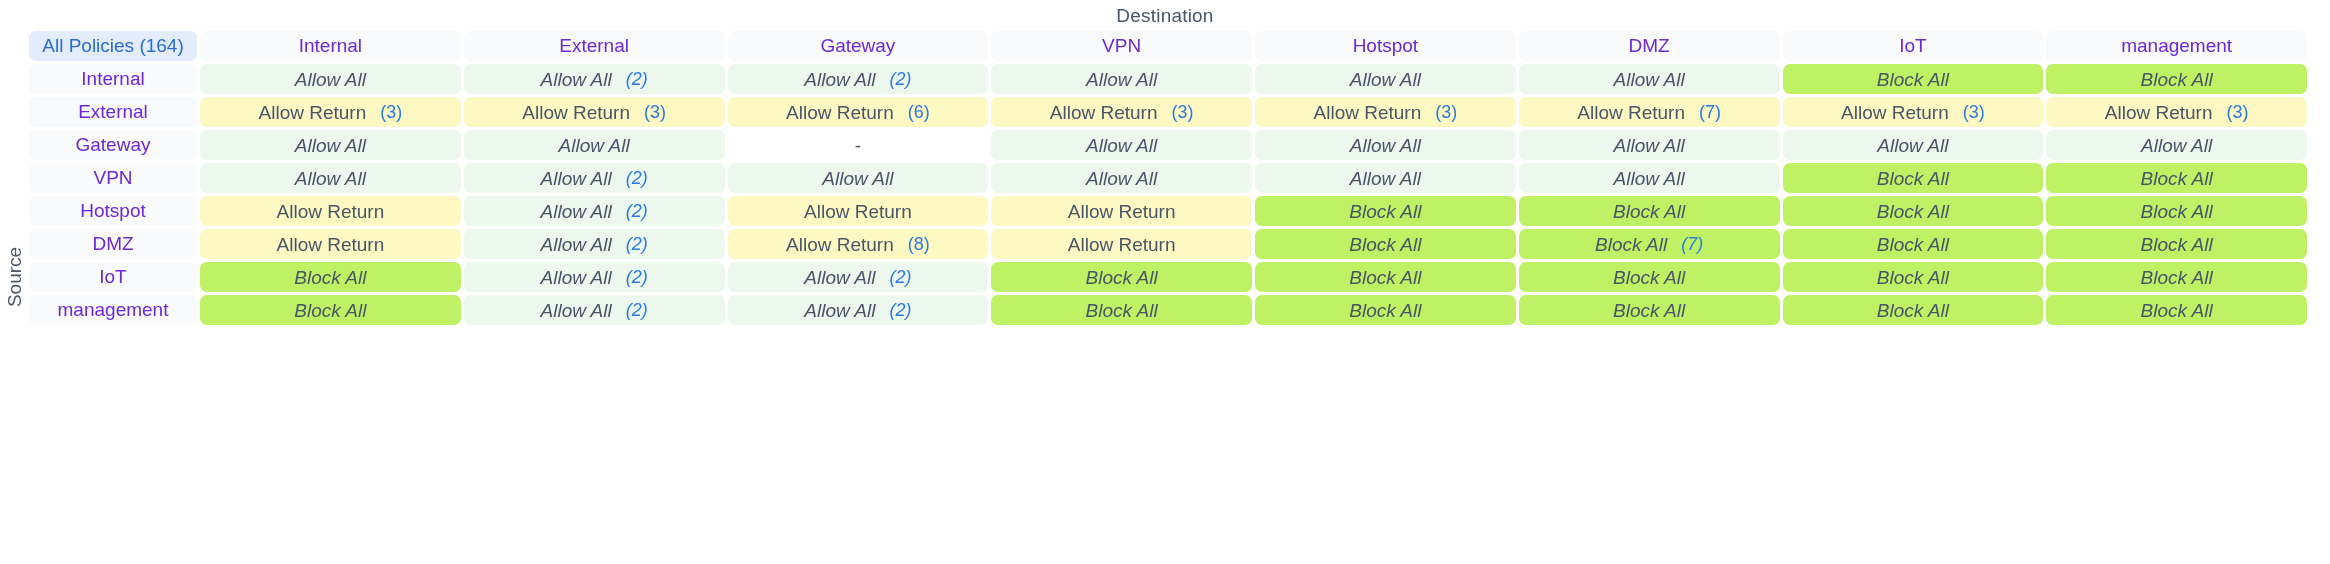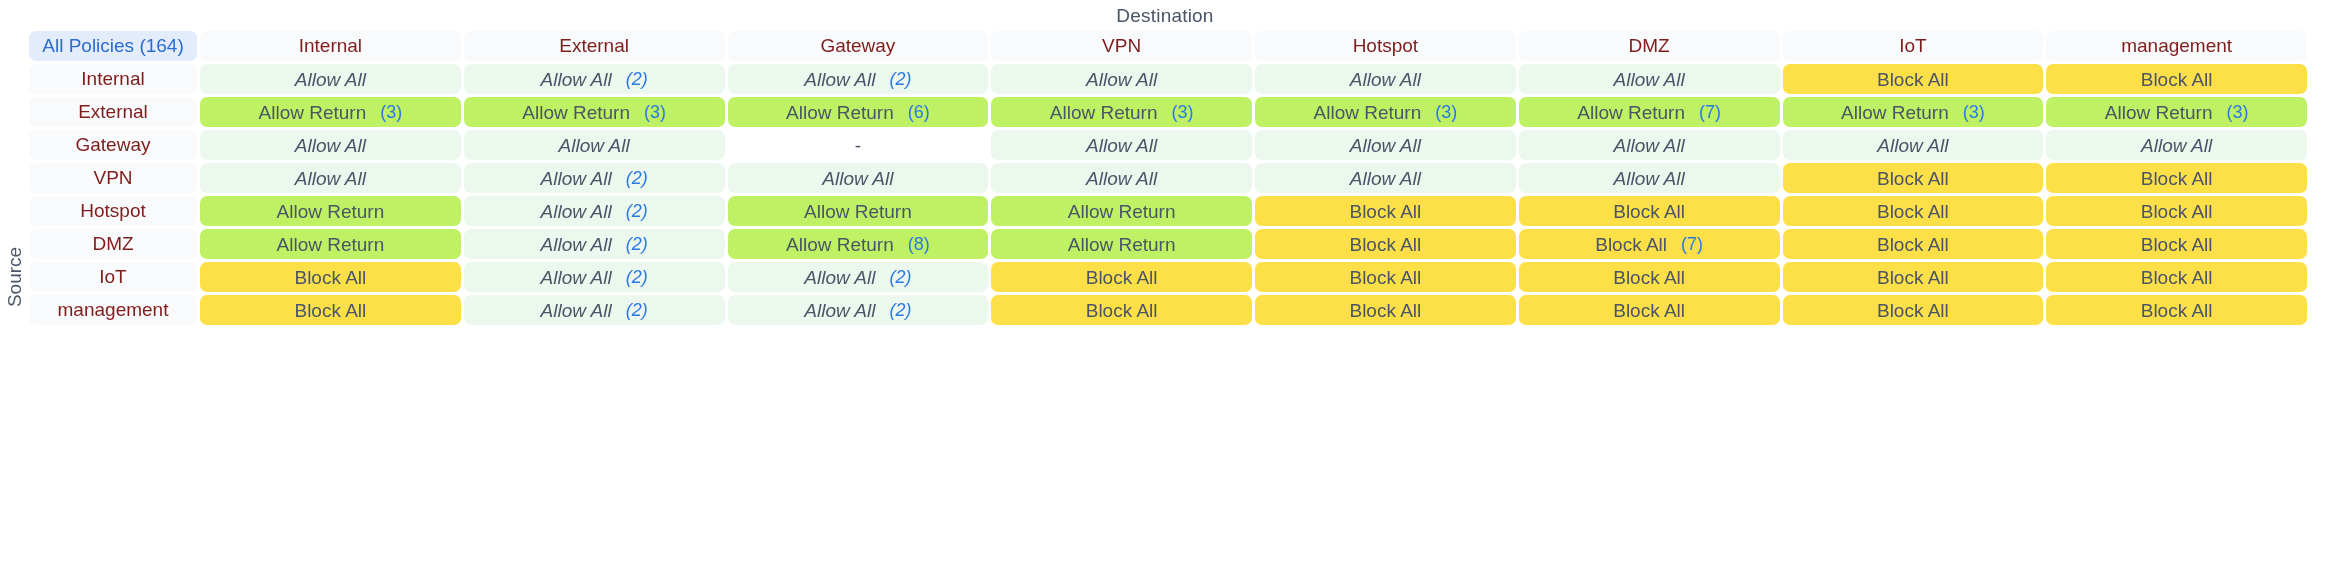--- a/index.html
+++ b/index.html
@@ -87,40 +87,41 @@
 
   
   td.corner-cell {
     background: #e2ecfb;
     color: #2b6cd4;
     border-color: #d5e3f7;
     font-size: 19px;
   }
   td.col-header, td.row-header {
     background: #f9fafb;
-    color: #7f1d1d;
+    color: #6d28d9;
     border-color: #edf0f3;
   }
 
   
   td.cell-allow-all {
     background: #ecf8ee;
     border-color: #aadfb5;
     color: #4a5568;
     font-style: italic;
   }
   td.cell-allow-return {
-    background: #bef264;
+    background: #fef9c3;
     border-color: #b3ddf4;
     color: #4a5568;
   }
   td.cell-block-all {
-    background: #fde047;
+    background: #bef264;
     border-color: #eeb3b3;
     color: #4a5568;
+    font-style: italic;
   }
   td.cell-none {
     background: #ffffff;
     border-color: #ffffff;
     color: #4a5568;
   }
 
   .cell-inner {
     display: flex;
     align-items: center;

